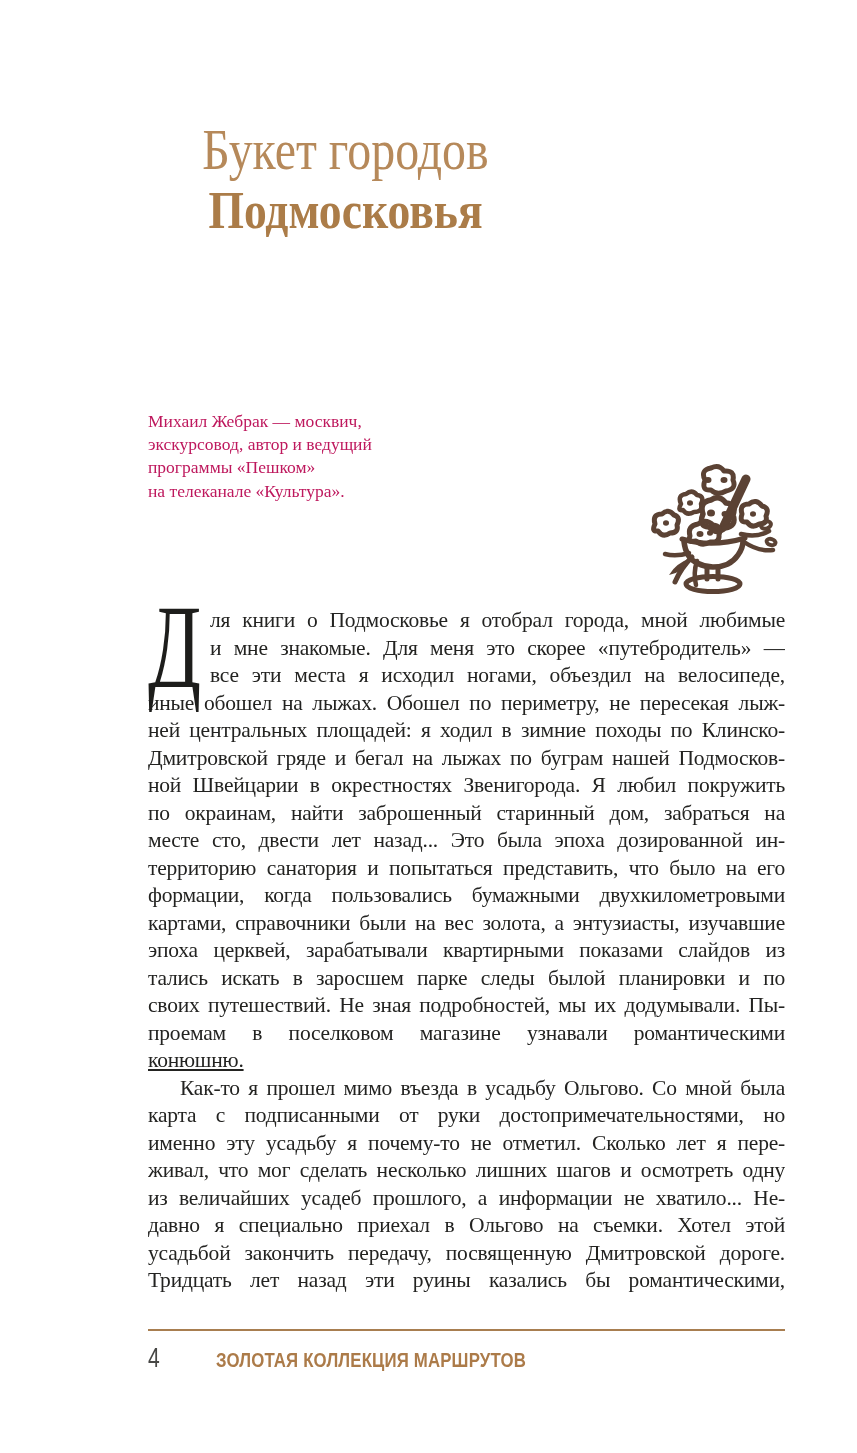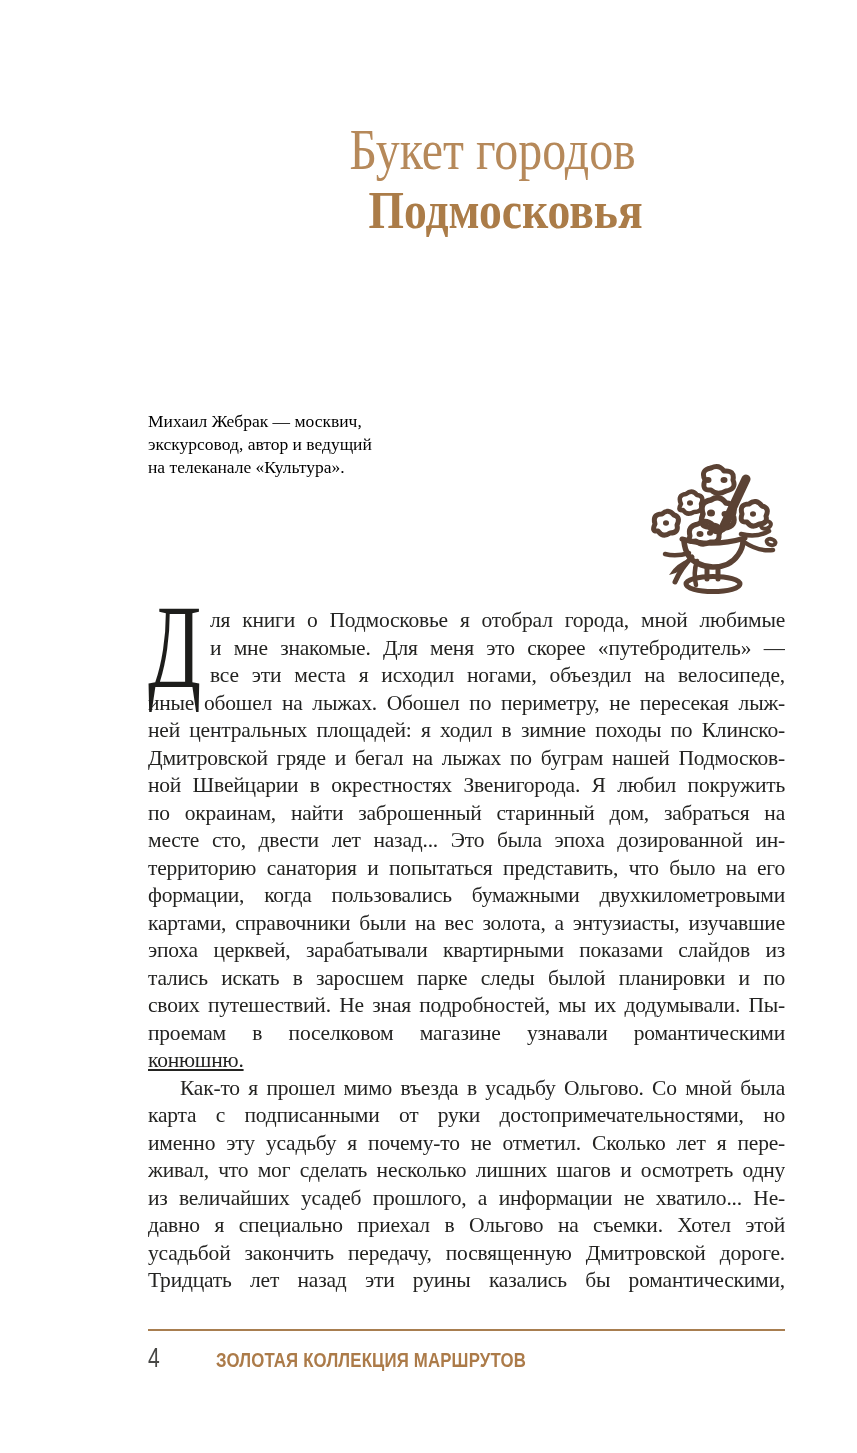--- a/index.html
+++ b/index.html
@@ -10,21 +10,21 @@
     background: #ffffff;
     overflow: hidden;
     font-family: "Liberation Serif", serif;
   }
 
   
   .title-block {
     position: absolute;
     left: 0; top: 118px;
     width: 691px;
-    text-align: right;
+    text-align: center;
     color: #b6895a;
   }
   .title-line1 {
     font-size: 57px;
     line-height: 63px;
     font-weight: 400;
     transform: scaleX(0.84);
   }
   .title-line2 {
     font-size: 53px;
@@ -34,21 +34,21 @@
     transform: scaleX(0.86);
   }
 
   
   .bio {
     position: absolute;
     left: 148px; top: 410px;
     width: 320px;
     font-size: 17.5px;
     line-height: 23.2px;
-    color: #000000;
+    color: #be185d;
   }
 
   
   .flower {
     position: absolute;
     left: 645px; top: 462px;
     width: 136px; height: 134px;
   }
 
   
@@ -117,20 +117,21 @@
 <div class="page">
 
   <div class="title-block">
     <div class="title-line1">Букет городов</div>
     <div class="title-line2">Подмосковья</div>
   </div>
 
   <div class="bio">
     <div>Михаил Жебрак — москвич,</div>
     <div>экскурсовод, автор и ведущий</div>
+    <div>программы «Пешком»</div>
     <div>на телеканале «Культура».</div>
   </div>
 
   <div class="flower">
     <svg width="136" height="134" viewBox="0 0 136 134" fill="none" stroke="#5b4234" stroke-linecap="round" stroke-linejoin="round">
 
       <path d="M101 17 L79 64" stroke-width="9"></path>
 
       <path d="M60 18 Q55 8 66 6 Q74 2 79 9 Q90 8 88 18 Q92 27 81 29 Q72 34 66 28 Q56 29 60 18 Z" stroke-width="5"></path>
       <ellipse cx="63" cy="18" rx="3.5" ry="3" fill="#5b4234" stroke="none"></ellipse>

